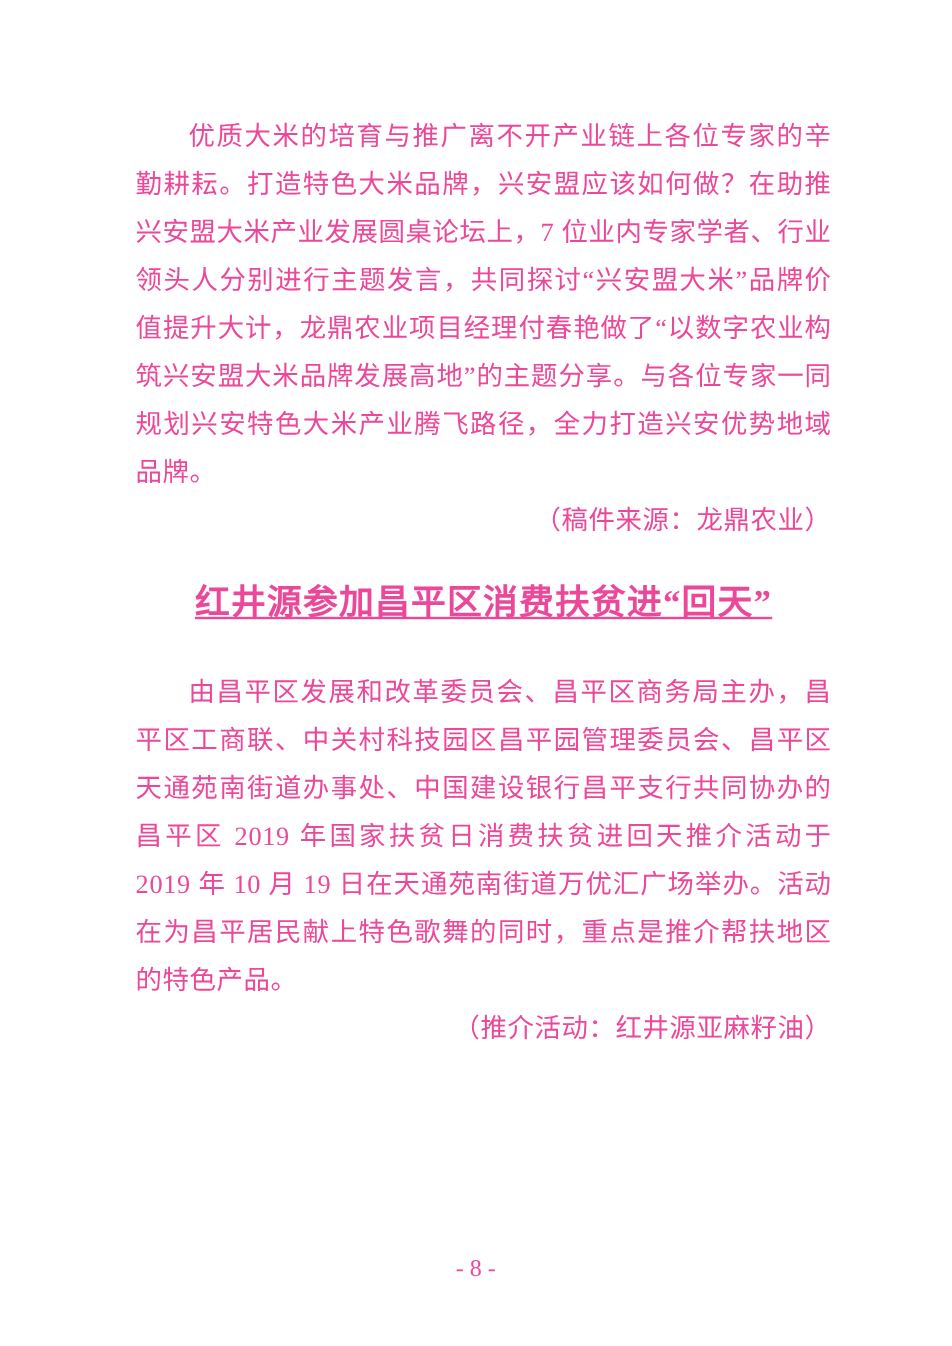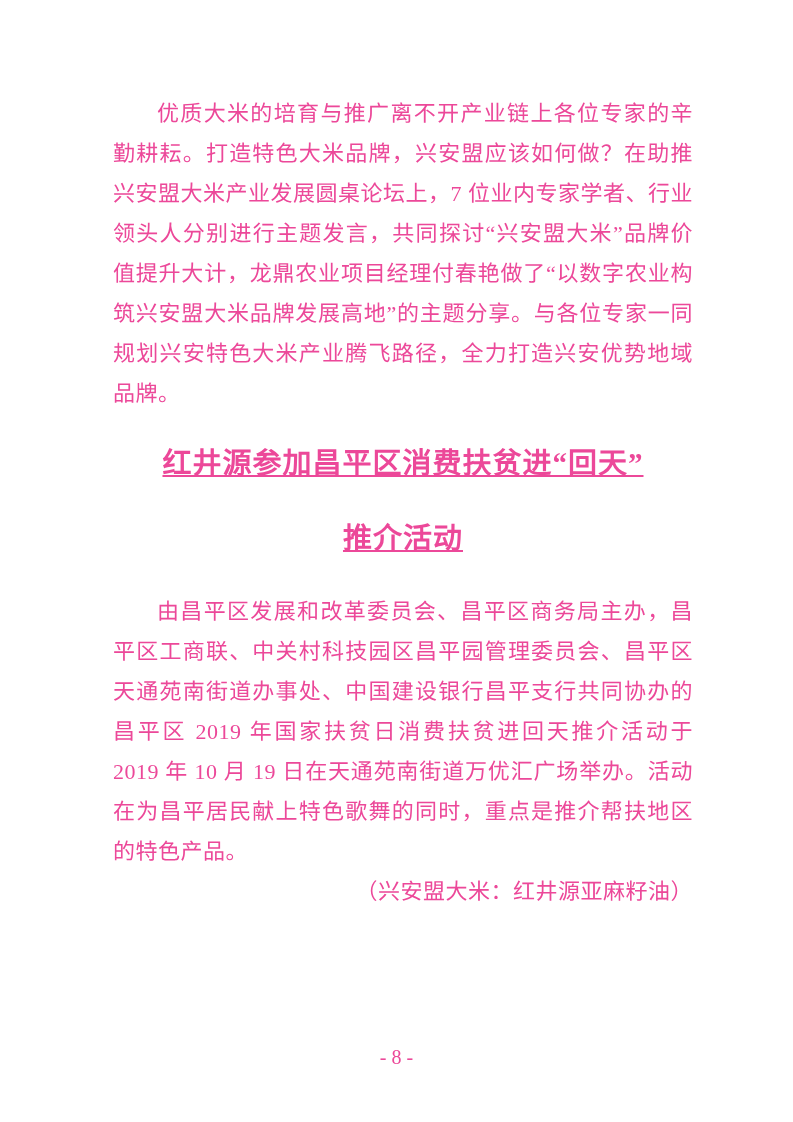--- a/index.html
+++ b/index.html
@@ -55,26 +55,26 @@
     line-height: 30px;
   }
 </style>
 </head>
 <body>
 
 <div class="page">
 
   <p class="body-para">优质大米的培育与推广离不开产业链上各位专家的辛勤耕耘。打造特色大米品牌，兴安盟应该如何做？在助推兴安盟大米产业发展圆桌论坛上，7 位业内专家学者、行业领头人分别进行主题发言，共同探讨“兴安盟大米”品牌价值提升大计，龙鼎农业项目经理付春艳做了“以数字农业构筑兴安盟大米品牌发展高地”的主题分享。与各位专家一同规划兴安特色大米产业腾飞路径，全力打造兴安优势地域品牌。</p>
 
+  <p class="attribution">（稿件来源：龙鼎农业）</p>
 
   <h1 class="article-title">
     <span class="title-line">红井源参加昌平区消费扶贫进“回天”</span>
-    <span class="title-line">推介活动</span>
   </h1>
 
   <p class="body-para">由昌平区发展和改革委员会、昌平区商务局主办，昌平区工商联、中关村科技园区昌平园管理委员会、昌平区天通苑南街道办事处、中国建设银行昌平支行共同协办的昌平区 2019 年国家扶贫日消费扶贫进回天推介活动于 2019 年 10 月 19 日在天通苑南街道万优汇广场举办。活动在为昌平居民献上特色歌舞的同时，重点是推介帮扶地区的特色产品。</p>
 
 
-  <p class="attribution">（兴安盟大米：红井源亚麻籽油）</p>
+  <p class="attribution">（推介活动：红井源亚麻籽油）</p>
 
   <div class="page-number">- 8 -</div>
 
 </div>
 
 </body></html>

